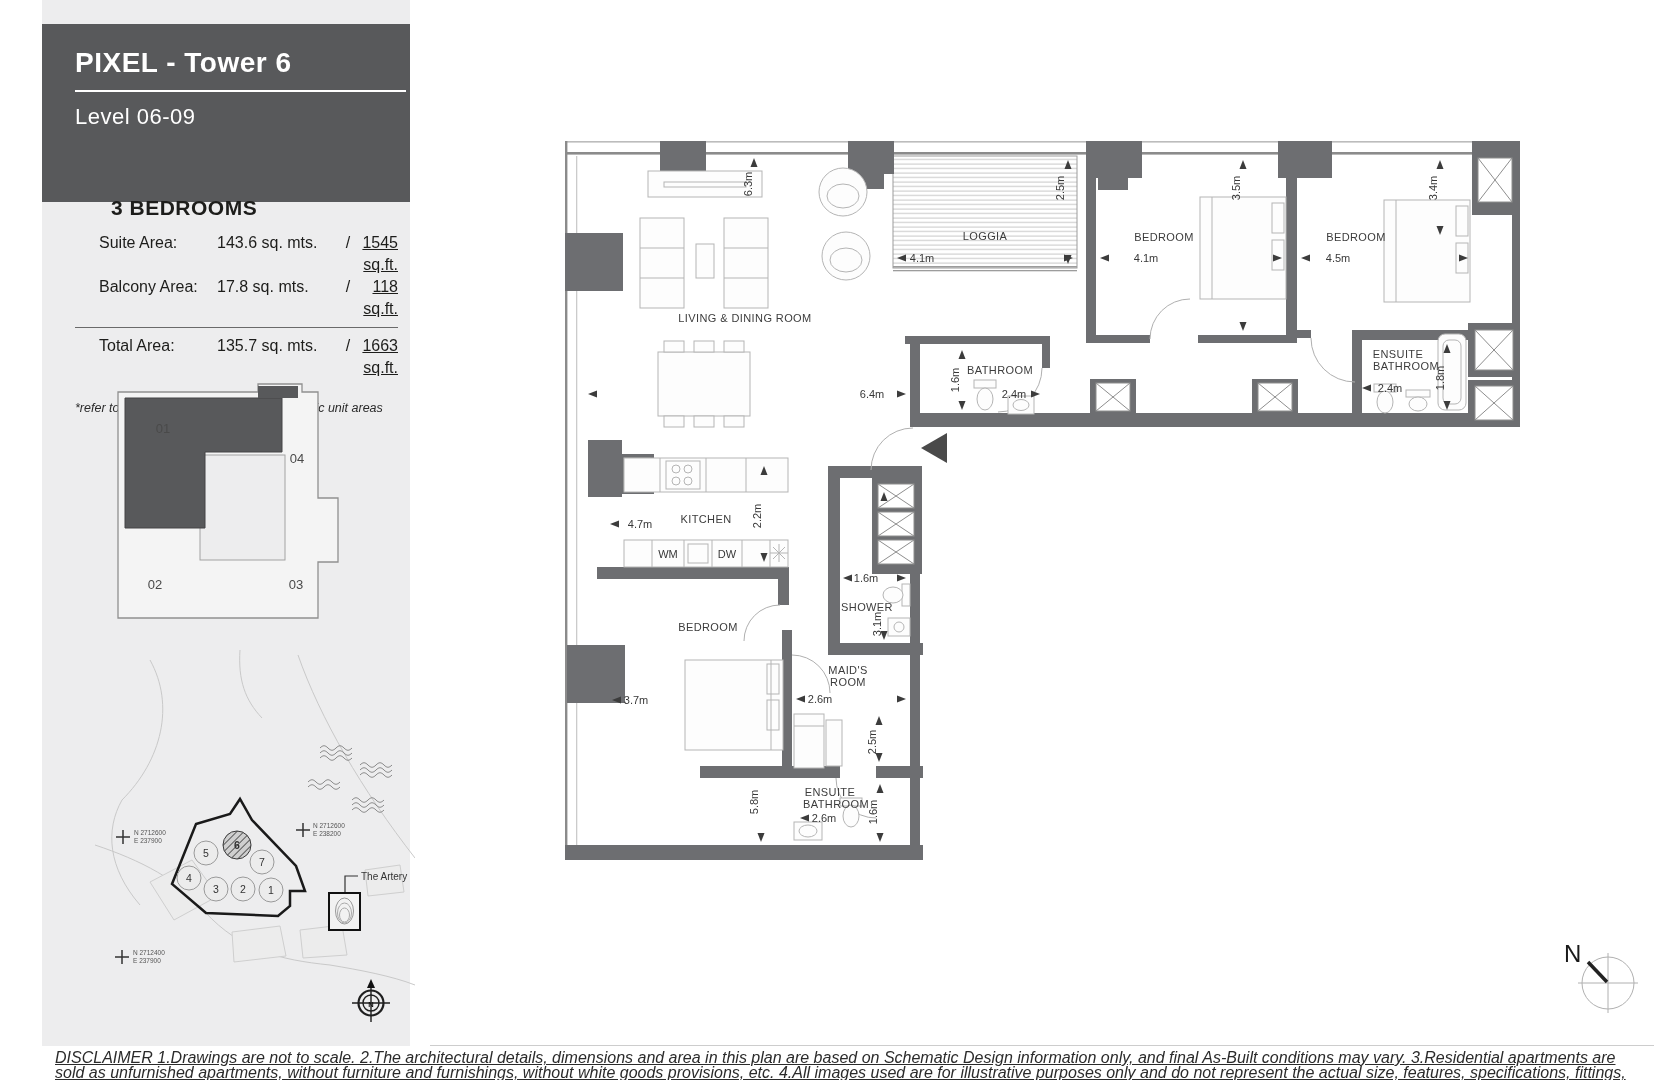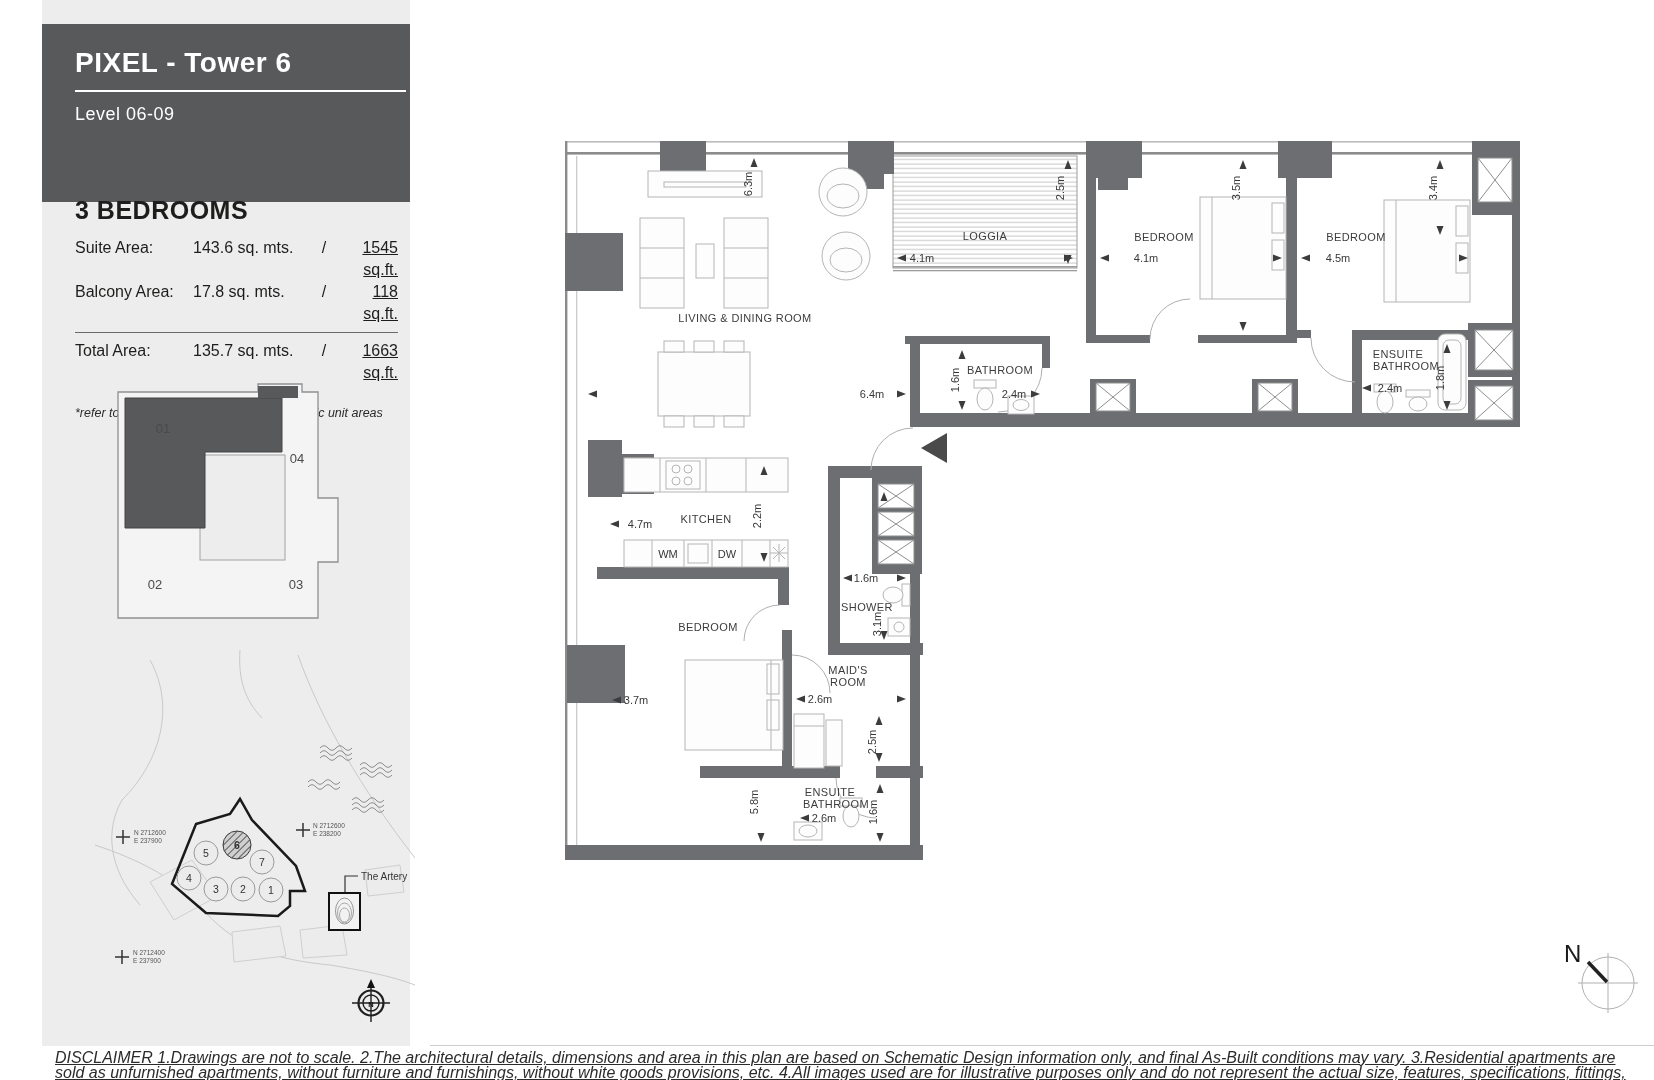--- a/index.html
+++ b/index.html
@@ -3,24 +3,24 @@
 <meta charset="utf-8">
 <style>
   html,body{margin:0;padding:0;background:#fff;}
   .canvas{position:relative;width:1654px;height:1080px;background:#fff;overflow:hidden;
           font-family:"Liberation Sans", sans-serif;}
   .sidebar-bg{position:absolute;left:42px;top:0;width:368px;height:1046px;background:#ededee;}
   .sb-header{position:absolute;left:42px;top:8px;width:368px;height:178px;background:#58595b;color:#fff;box-sizing:border-box;padding:24px 4px 0 33px;margin-top:16px;}
   .sb-title{font-size:28px;font-weight:600;letter-spacing:.5px;line-height:30px;}
   .sb-subtitle{font-size:25px;font-weight:600;letter-spacing:.5px;line-height:28px;}
   .sb-rule{border:none;border-top:2px solid #fff;margin:12px 0 12px 0;}
-  .sb-level{font-size:18px;letter-spacing:.5px;}
+  .sb-level{font-size:22px;letter-spacing:.5px;}
   .unit-info{position:absolute;left:42px;top:196px;width:368px;box-sizing:border-box;padding:0 12px 0 33px;color:#1d1d1b;}
-  .unit-heading{font-size:25px;font-weight:800;letter-spacing:.5px;margin-bottom:12px;}
-  .area-row{display:flex;font-size:16px;line-height:22px;}
+  .unit-heading{font-size:21px;font-weight:800;letter-spacing:.5px;margin-bottom:12px;margin-left:36px;}
+  .area-row{display:flex;font-size:16px;line-height:22px;margin-left:24px;}
   .area-row .lab{width:118px;}
   .area-row .met{width:120px;text-align:left;}
   .area-row .sl{width:22px;text-align:center;}
   .area-row .imp{flex:1;text-align:right;text-decoration:underline;}
   .area-hr{border:none;border-top:1.5px solid #6a6a6a;margin:7px 0;}
   .unit-note{font-size:12.5px;font-style:italic;margin-top:22px;color:#2a2a2a;}
   svg text{font-family:"Liberation Sans", sans-serif;}
   .w{fill:#6d6e71;}
   .furn{fill:#fdfdfd;stroke:#b5b5b5;stroke-width:1;}
   .furnl{fill:none;stroke:#b5b5b5;stroke-width:1;}

